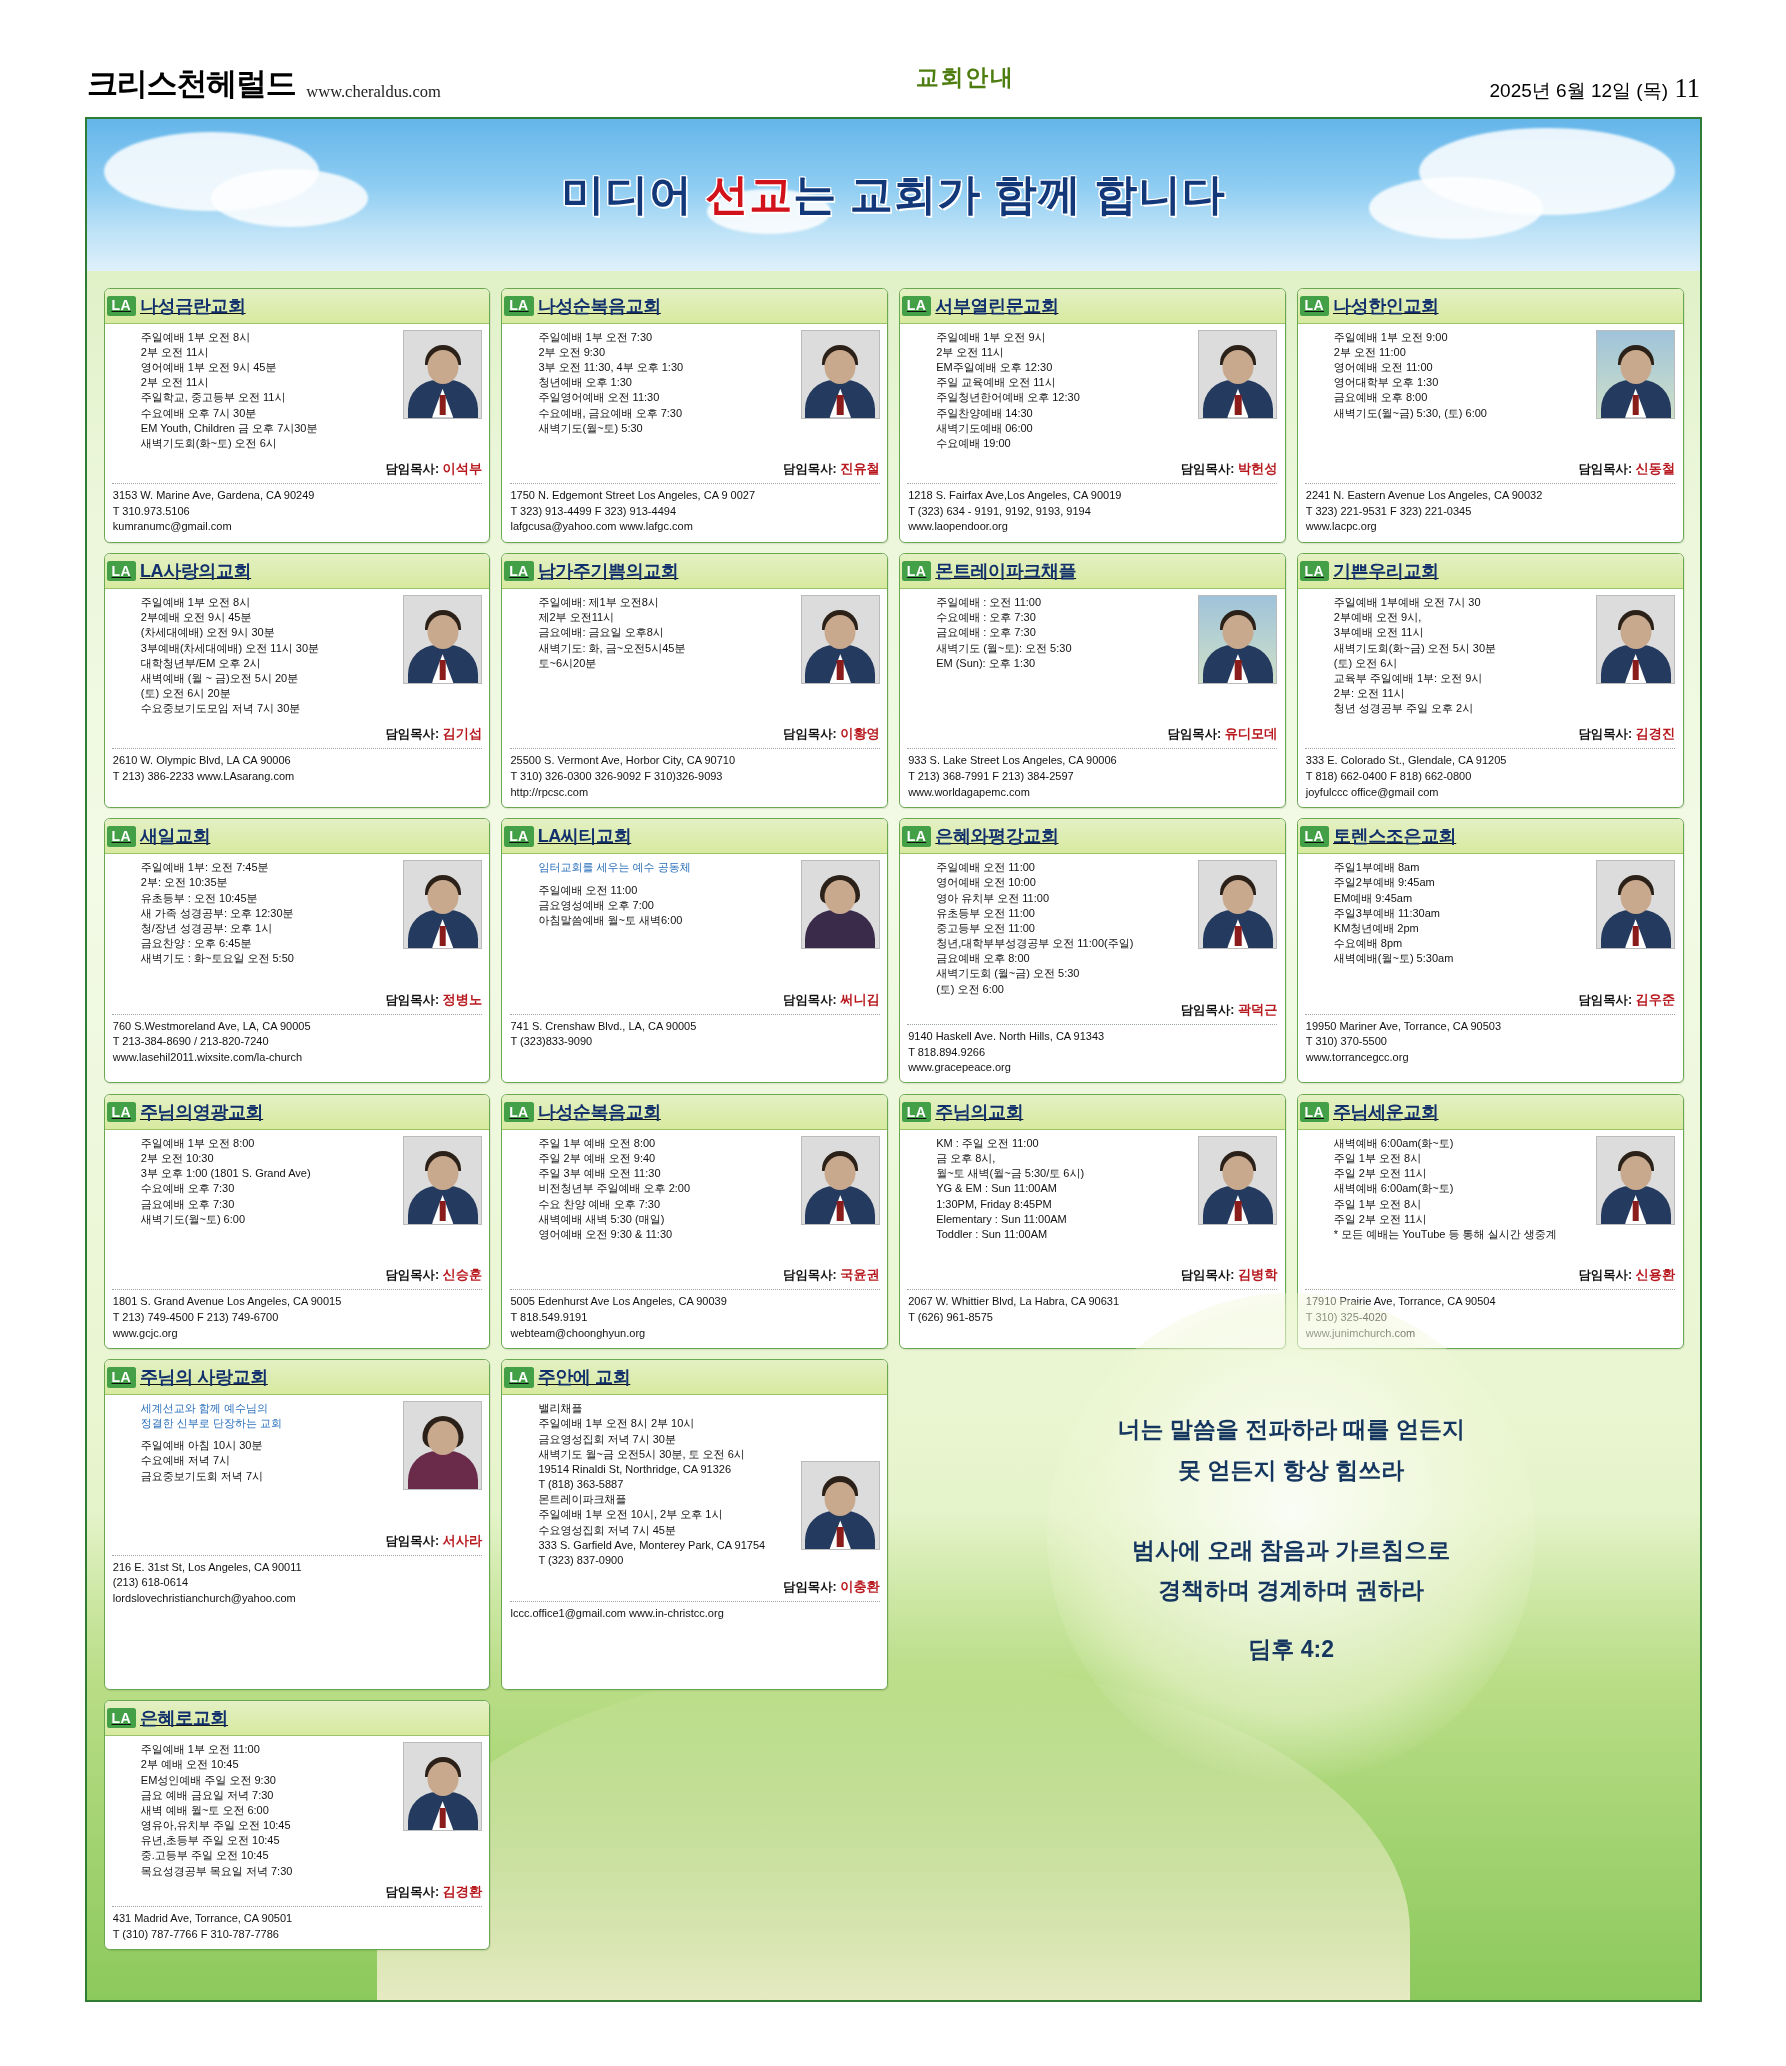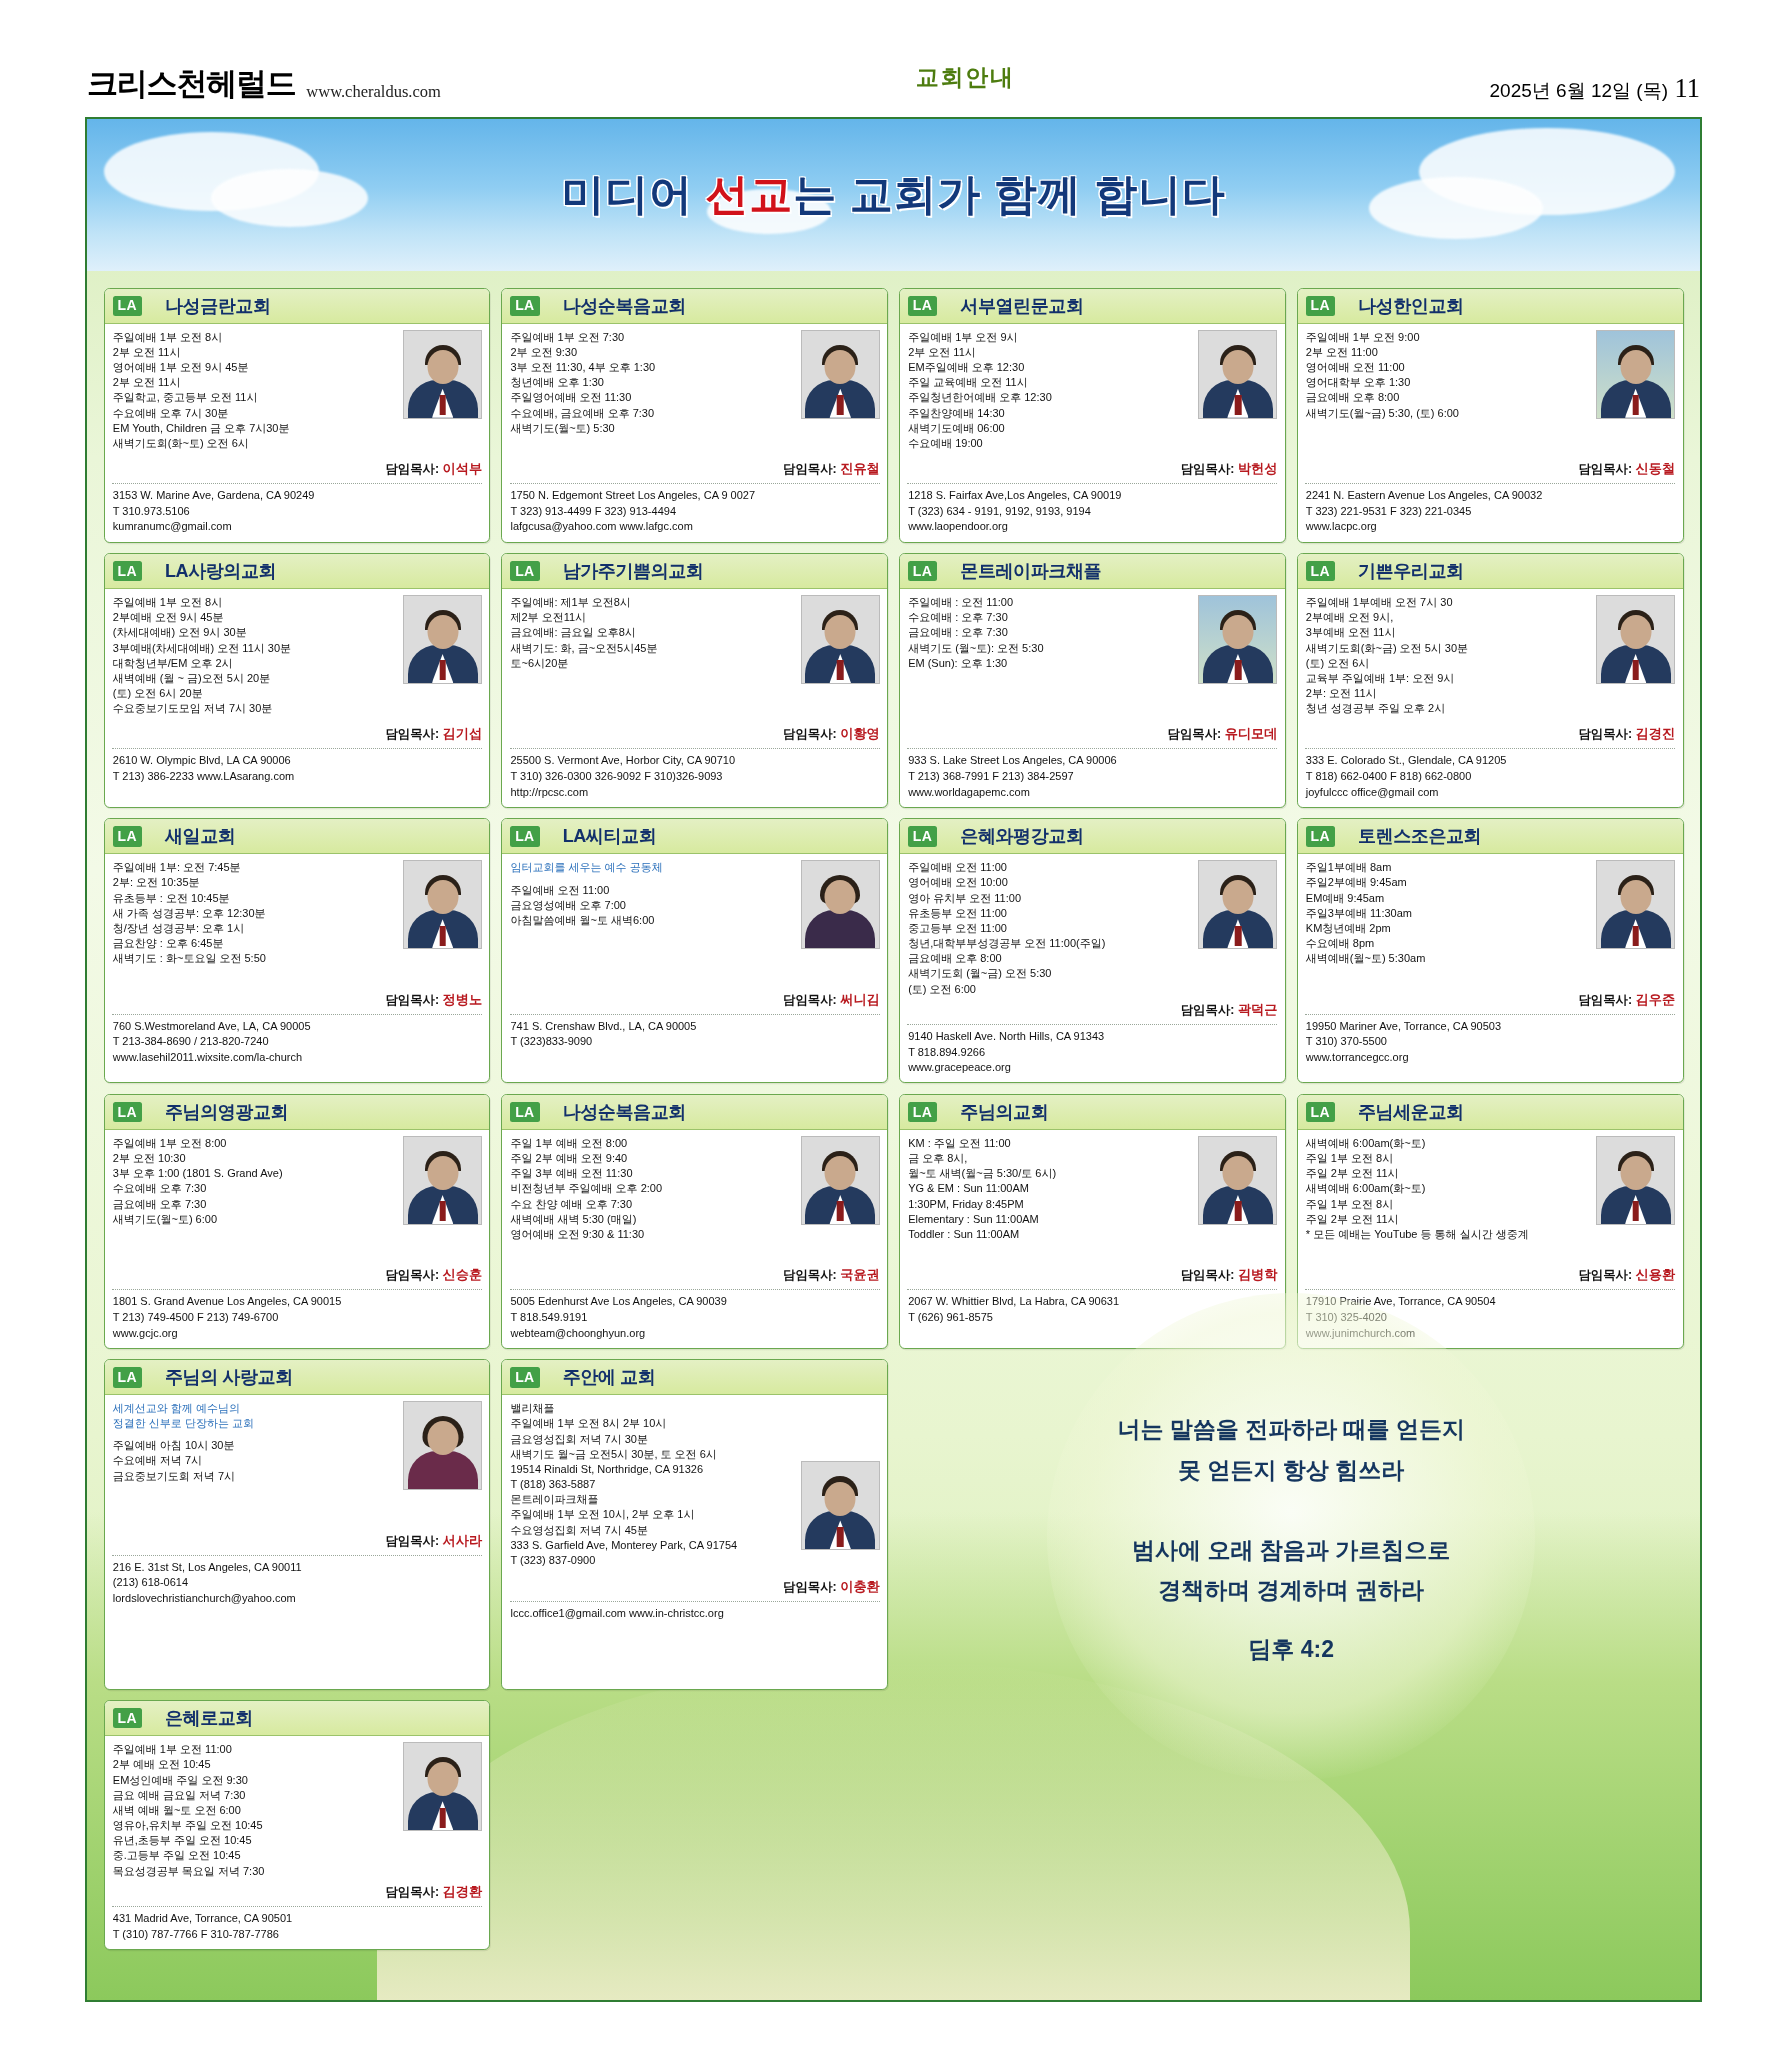--- a/index.html
+++ b/index.html
@@ -87,33 +87,34 @@
   .card {
     background: #ffffff;
     border: 1.2px solid #6aa84f;
     border-radius: 5.8px;
     padding: 0 0 6.6px 0;
     position: relative;
     box-shadow: 0.8px 1.2px 0 rgba(0,0,0,.08);
     overflow: hidden;
   }
   .card-head {
-    display:flex; align-items:center; gap:23px;
+    display:flex; align-items:center; gap:4px;
     background: linear-gradient(to bottom, #e4f0c4, #d7ea9f);
     border-bottom: 0.8px solid #9bc36a;
-    padding: 5px 8px;
+    padding: 5px 2px;
+    text-decoration: underline;
   }
   .la-badge {
     background: #43a047; color:#fff; font-weight:bold; font-size:14px;
     padding: 1.7px 5px 2.5px 5px; border-radius:2.5px; letter-spacing:0.4px;
     font-family:"Liberation Sans", sans-serif;
   }
   .card-title { font-size: 18px; font-weight: bold; color:#12306b; letter-spacing:-0.4px; }
   .card-body { padding: 5.8px 8.3px 0 8.3px; position:relative; min-height: 132px; }
-  .lines { font-size: 11px; line-height: 1.38; color:#111; white-space: pre-line; }
+  .lines { font-size: 11px; line-height: 1.38; color:#111; white-space: pre-line; margin-left: 28px; }
   .lines.blue { color:#2a6fba; }
   .photo {
     width: 79px; height: 89px; border:0.8px solid #bbb; background:#dcdcdc;
     position:absolute; right: 7.4px; top: 5.8px; overflow:hidden;
   }
   .photo .head { position:absolute; left:50%; top:22%; width:31px;height:34px;border-radius:50%;
     background:#c9a98d; transform:translateX(-50%); }
   .photo .hair { position:absolute; left:50%; top:16%; width:36px;height:20px;border-radius:18px 18px 0 0;
     background:#2b2118; transform:translateX(-50%); }
   .photo .body { position:absolute; left:50%; bottom:0; width:70px;height:38px;border-radius:29px 29px 0 0;

